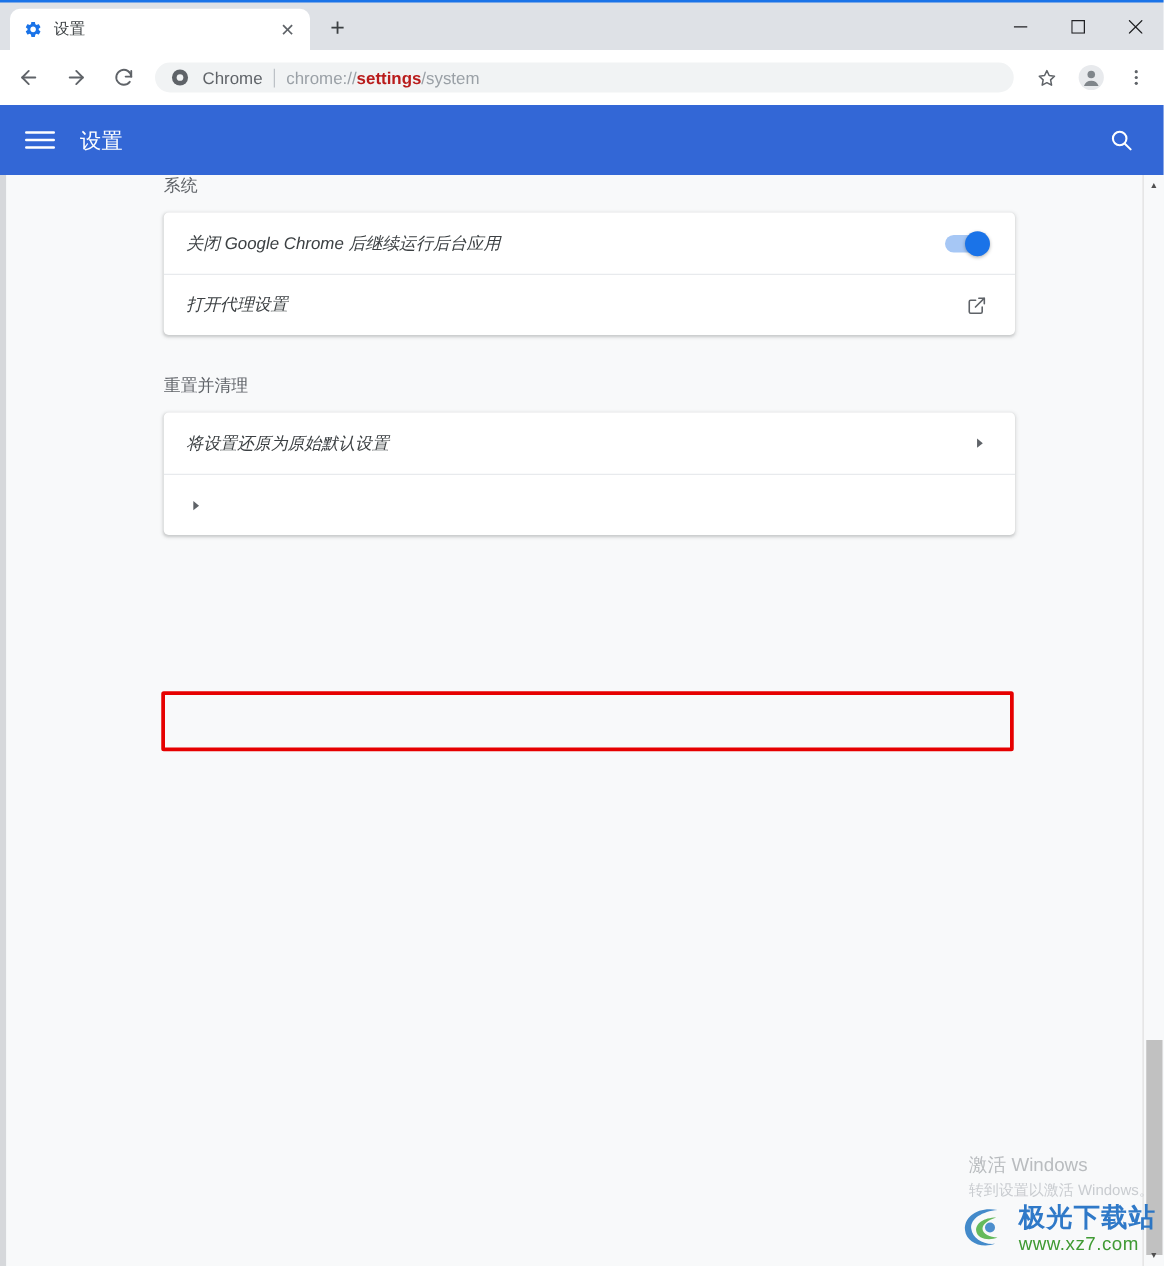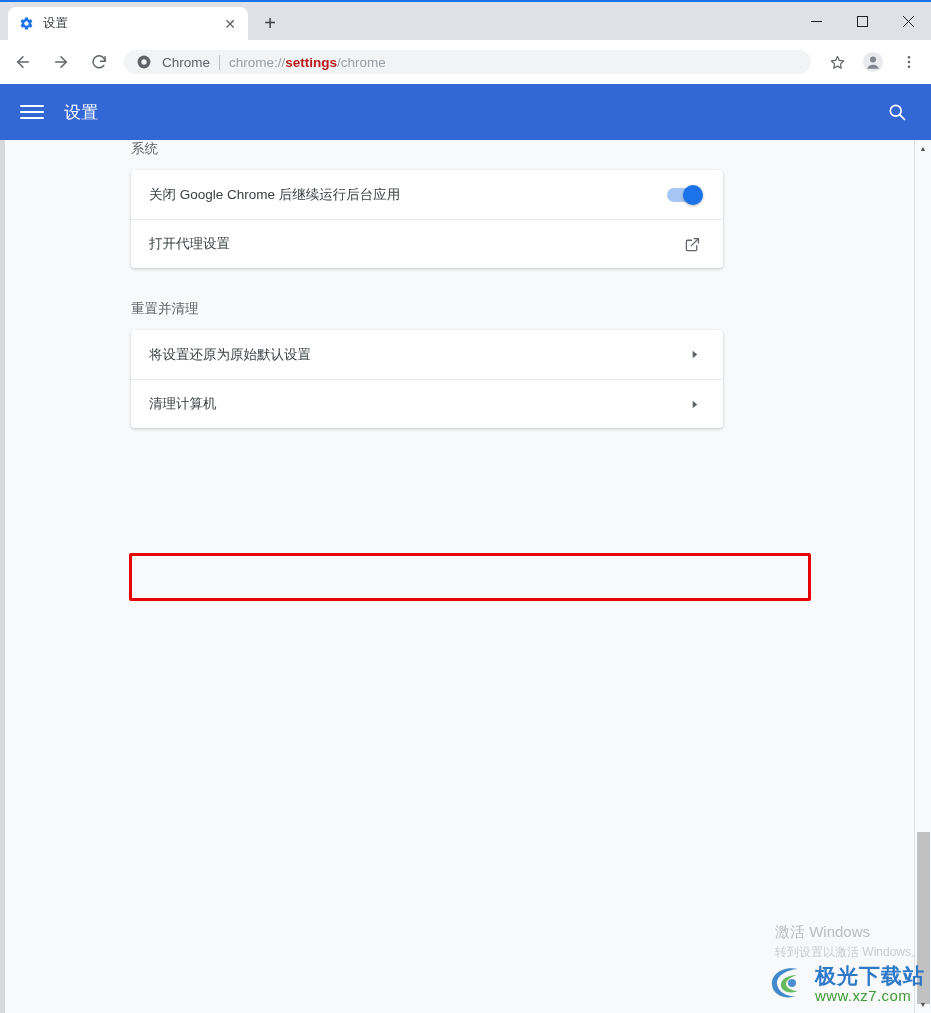--- a/index.html
+++ b/index.html
@@ -236,26 +236,27 @@
     font-size: 13.5px;
     color: #5f6368;
     margin: 0 0 12px 126px;
   }
   .section-title.second {
     margin-top: 32px;
   }
 
   .card {
     margin-left: 126px;
-    width: 592px;
+    width: 681px;
     background: #ffffff;
     border-radius: 4px;
     box-shadow: 0 1px 2px rgba(60,64,67,0.18), 0 1px 3px 1px rgba(60,64,67,0.08);
     overflow: hidden;
     box-sizing: border-box;
+    font-style: italic;
   }
   .row {
     height: 49px;
     display: flex;
     align-items: center;
     padding: 0 22px 0 18px;
     box-sizing: border-box;
     position: relative;
   }
   .row + .row {
@@ -463,21 +464,21 @@
 
   <div id="omnibox">
     <span id="omnibox-icon">
       <svg width="14" height="14" viewBox="0 0 24 24">
         <circle cx="12" cy="12" r="11" fill="#5f6368"></circle>
         <circle cx="12" cy="12" r="4.6" fill="#f1f3f4"></circle>
       </svg>
     </span>
     <span id="omnibox-chip">Chrome</span>
     <span id="omnibox-sep"></span>
-    <span id="omnibox-url"><span>chrome://</span><b>settings</b><span>/chrome</span></span>
+    <span id="omnibox-url"><span>chrome://</span><b>settings</b><span>/system</span></span>
   </div>
 
   <div class="toolbtn">
     <svg width="17" height="17" viewBox="0 0 24 24" fill="none" stroke="#5f6368" stroke-width="1.7" stroke-linejoin="round">
         <path d="M12 3.5l2.6 5.5 6 .8-4.4 4.2 1.1 6-5.3-2.9-5.3 2.9 1.1-6L3.4 9.8l6-.8z"></path>
       </svg>
   </div>
   <div class="toolbtn">
     <svg width="22" height="22" viewBox="0 0 24 24">
         <circle cx="12" cy="12" r="11" fill="#e8eaed"></circle>
@@ -545,21 +546,20 @@
         <div class="row">
           <div class="row-label">将设置还原为原始默认设置</div>
           <div class="arrow-icon">
             <svg width="11" height="11" viewBox="0 0 12 12" fill="#5f6368">
                 <path d="M4 2 L9 6 L4 10 Z"></path>
               </svg>
           </div>
         </div>
 
         <div class="row">
-          <div class="row-label">清理计算机</div>
           <div class="arrow-icon">
             <svg width="11" height="11" viewBox="0 0 12 12" fill="#5f6368">
                 <path d="M4 2 L9 6 L4 10 Z"></path>
               </svg>
           </div>
         </div>
 
       </div>
 
     </div>

